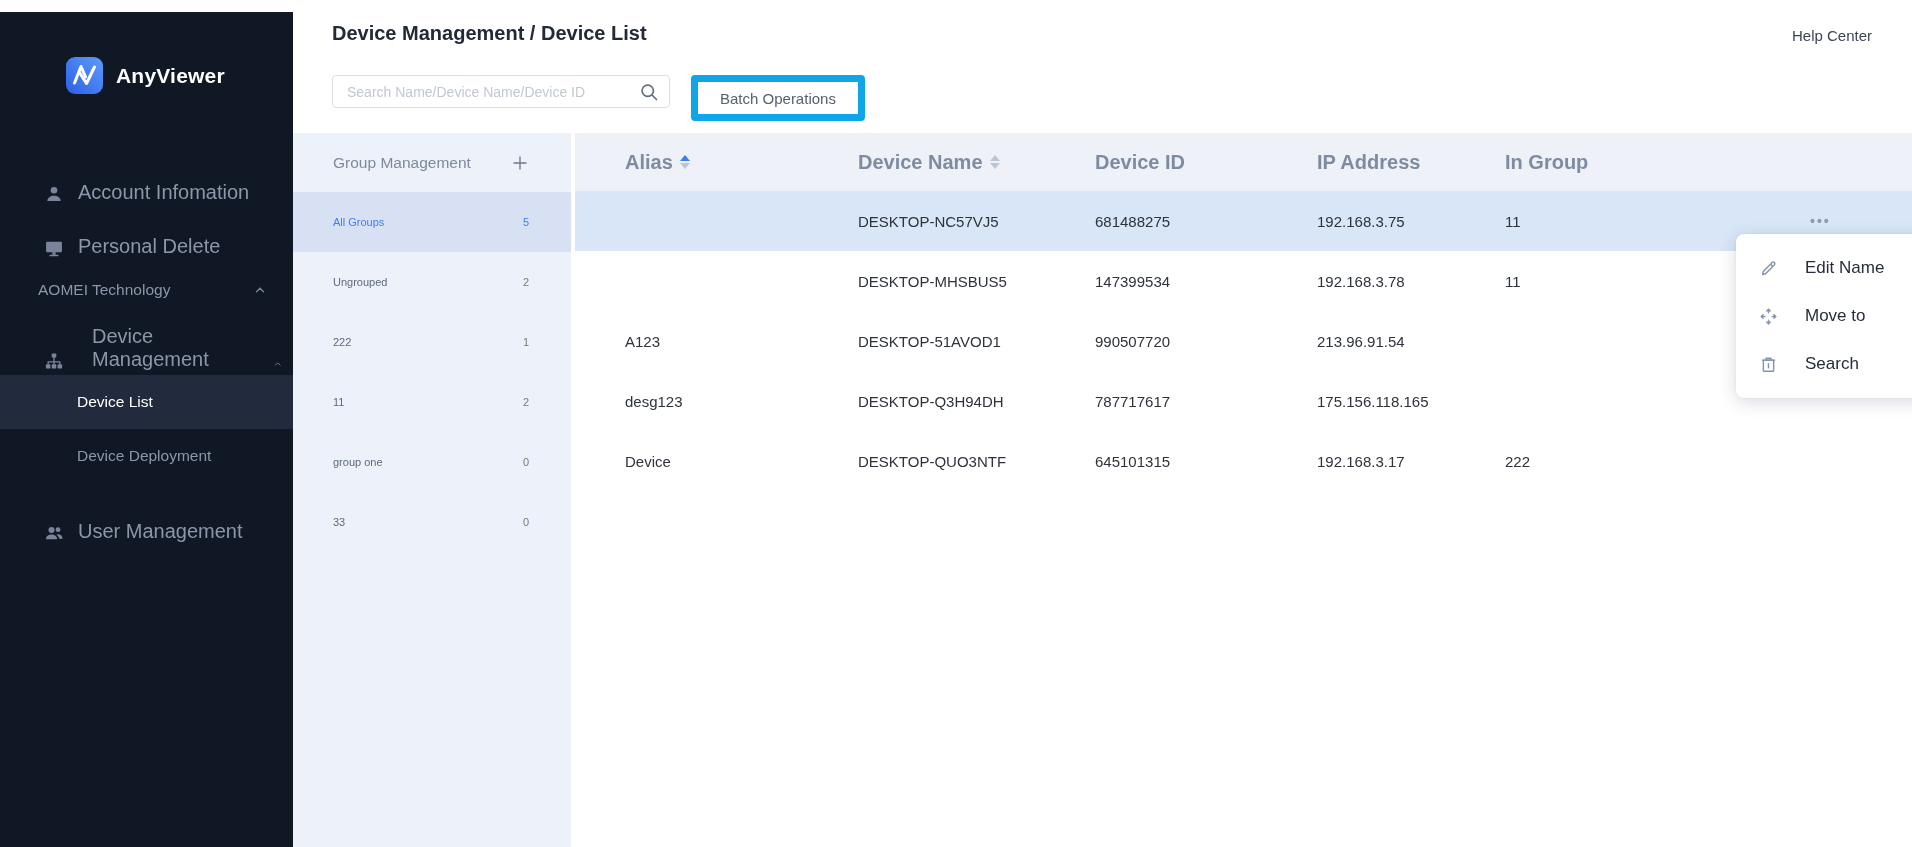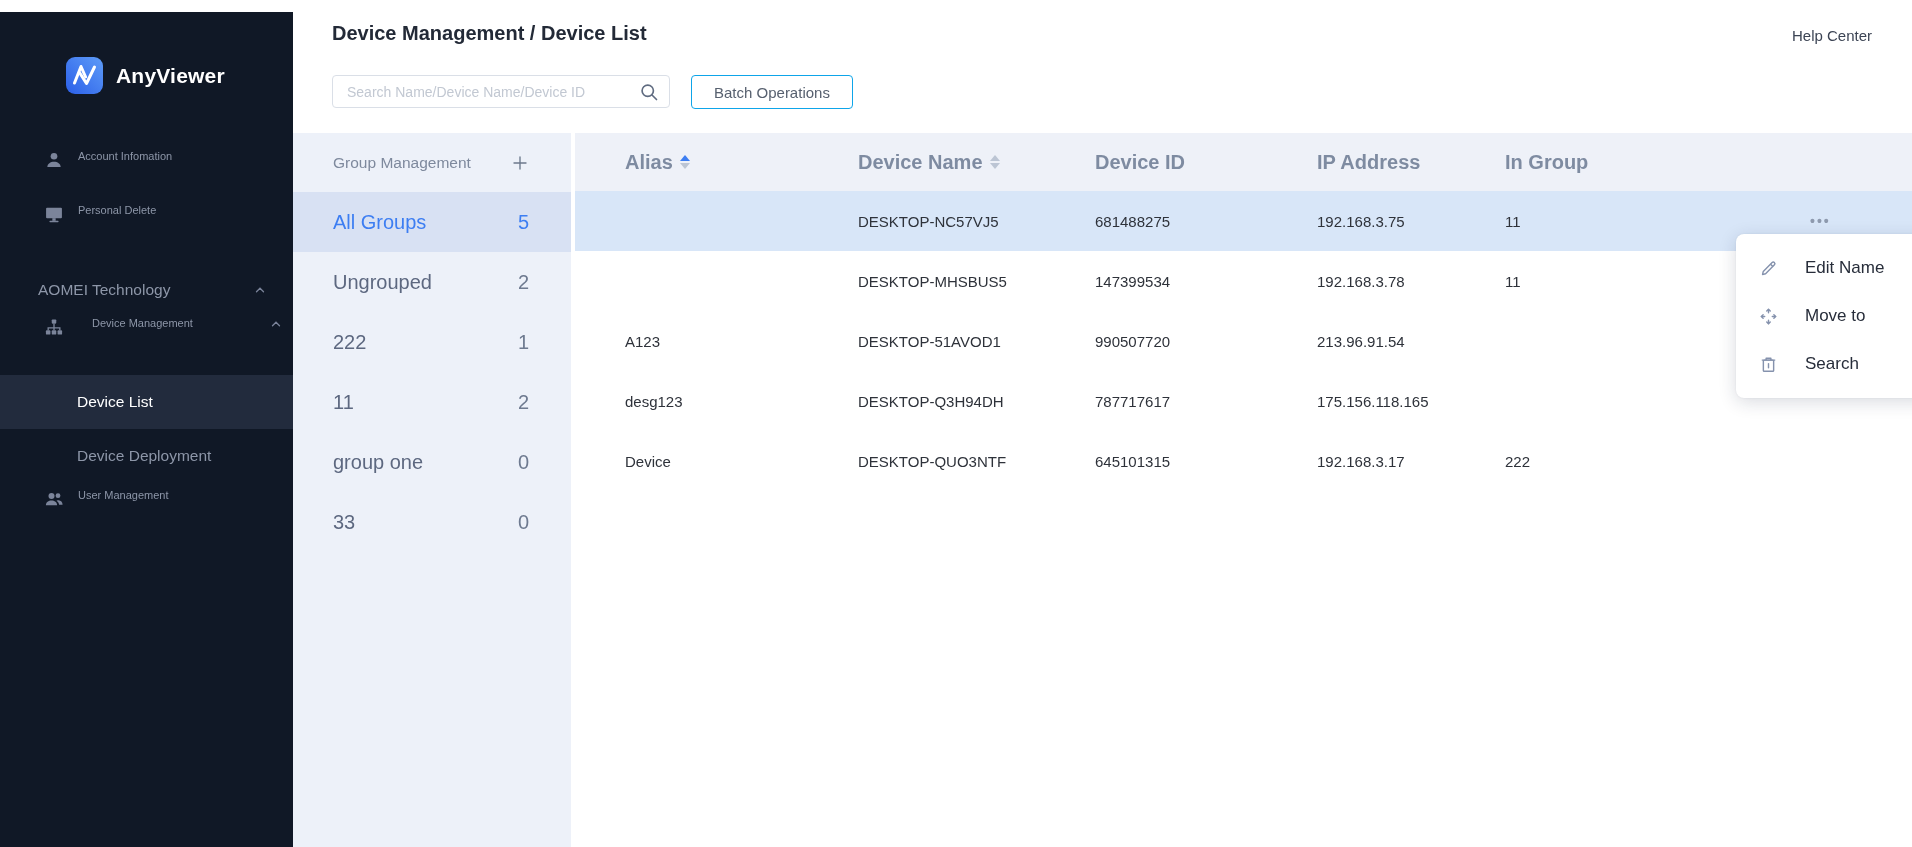--- a/index.html
+++ b/index.html
@@ -6,22 +6,22 @@
   html,body { width:1912px; height:847px; overflow:hidden; background:#fff;
               font-family:"Liberation Sans", sans-serif; }
 
   
   .sidebar { position:absolute; left:0; top:12px; width:293px; height:847px;
              background:#101826; }
   .brand { display:flex; align-items:center; gap:13px; padding:45px 0 0 66px; }
   .logo { width:37px; height:37px; flex:0 0 37px; }
   .brand-name { color:#fff; font-size:21px; font-weight:bold; letter-spacing:.2px; }
   .nav { margin-top:56px; }
-  .nav-item { height:54px; display:flex; align-items:flex-start; gap:14px;
-              padding-left:44px; color:#8d96a8; font-size:11px; cursor:pointer; }
+  .nav-item { height:54px; display:flex; align-items:flex-end; gap:14px;
+              padding-left:44px; color:#8d96a8; font-size:20px; cursor:pointer; }
   .nav-item .nav-icon { width:20px; height:20px; flex:0 0 20px; display:flex; }
   .nav-section { height:54px; display:flex; align-items:center; justify-content:space-between;
                  padding:0 26px 0 38px; color:#8d96a8; font-size:15.5px; cursor:pointer; }
   .nav-section.mt5 { margin-top:5px; }
   .nav-item.mt15 { margin-top:15px; }
   .nav-item.mt6 { margin-top:6px; }
   .nav-item.has-chevron { padding-right:10px; justify-content:flex-start;gap:28px; }
   .nav-item .spacer { flex:1; }
   .sub-list { margin-top:4px; }
   .sub-item { height:54px; display:flex; align-items:center; padding-left:77px;
@@ -36,32 +36,32 @@
   .help-center { position:absolute; right:40px; top:27px; font-size:15px; color:#3c4454;
                  cursor:pointer; }
   .search-box { position:absolute; left:39px; top:75px; width:338px; height:33px;
                 border:1px solid #dadfe7; border-radius:4px; background:#fff;
                 display:flex; align-items:center; padding:0 10px 0 14px; }
   .search-box input { border:none; outline:none; flex:1; font-size:14px; color:#333;
                       font-family:"Liberation Sans", sans-serif; background:transparent; }
   .search-box input::placeholder { color:#c2c8d2; }
   .search-ic { width:20px; height:20px; flex:0 0 20px; cursor:pointer; }
   .batch-btn { position:absolute; left:398px; top:75px; height:33px; padding:16px 22px;
-               border:1px solid #0ea5e9; border-radius:4px; background:#fff;
+               border:7px solid #0ea5e9; border-radius:4px; background:#fff;
                font-size:15px; color:#57606f; display:flex; align-items:center; cursor:pointer;
                font-family:"Liberation Sans", sans-serif; }
 
   
   .group-panel { position:absolute; left:293px; top:133px; width:278px; bottom:0;
                  background:#edf1f9; }
   .g-header { height:59px; display:flex; align-items:center; padding:0 42px 0 40px;
               color:#7e899d; font-size:15.5px;border-radius:7px; }
   .g-plus { margin-left:auto; width:18px; height:18px; cursor:pointer; display:flex; }
   .g-item { height:60px; display:flex; align-items:center; padding:0 42px 0 40px;
-            font-size:20px; color:#5d6880; cursor:pointer; }
+            font-size:11px; color:#5d6880; cursor:pointer; }
   .g-item .g-count { margin-left:auto; color:#6e7a90; }
   .g-item.selected { background:#d8e1f3; color:#3d7ef2; }
   .g-item.selected .g-count { color:#3d7ef2; }
 
   
   .table-area { position:absolute; left:575px; top:133px; right:0; bottom:0; background:#fff; }
   .trow { display:grid; grid-template-columns:233px 237px 222px 188px 305px 1fr;
           padding-left:50px; align-items:center; }
   .thead { height:58px; background:#eef1f8; }
   .th { display:flex; align-items:center; gap:7px; font-size:20px; font-weight:bold;

